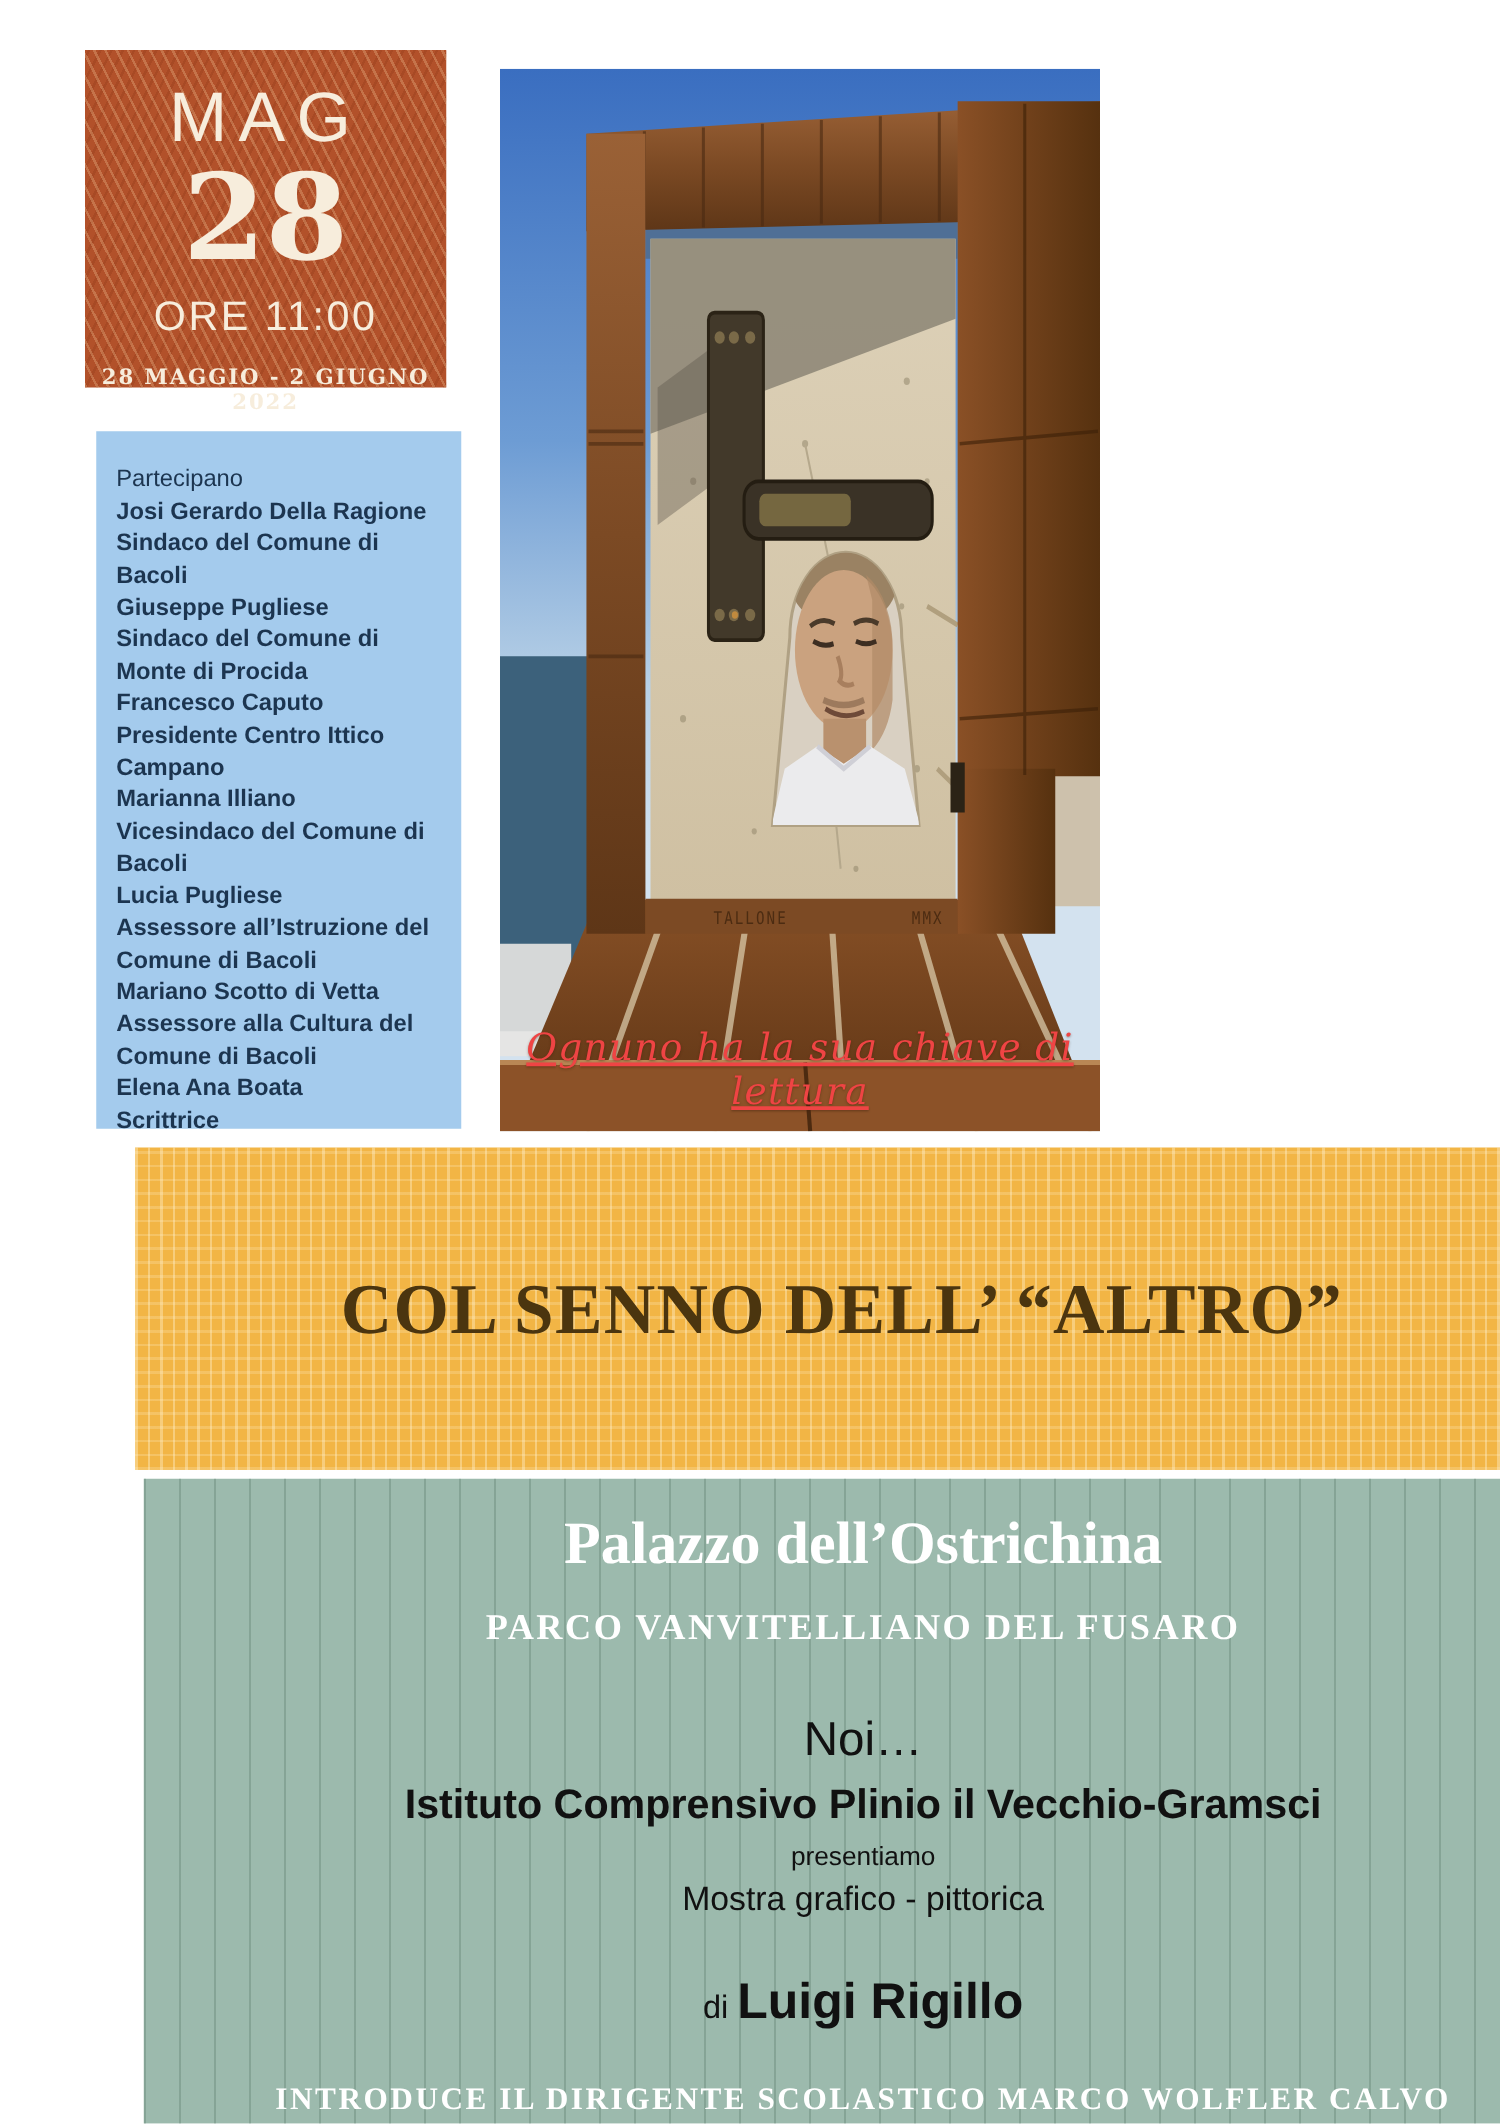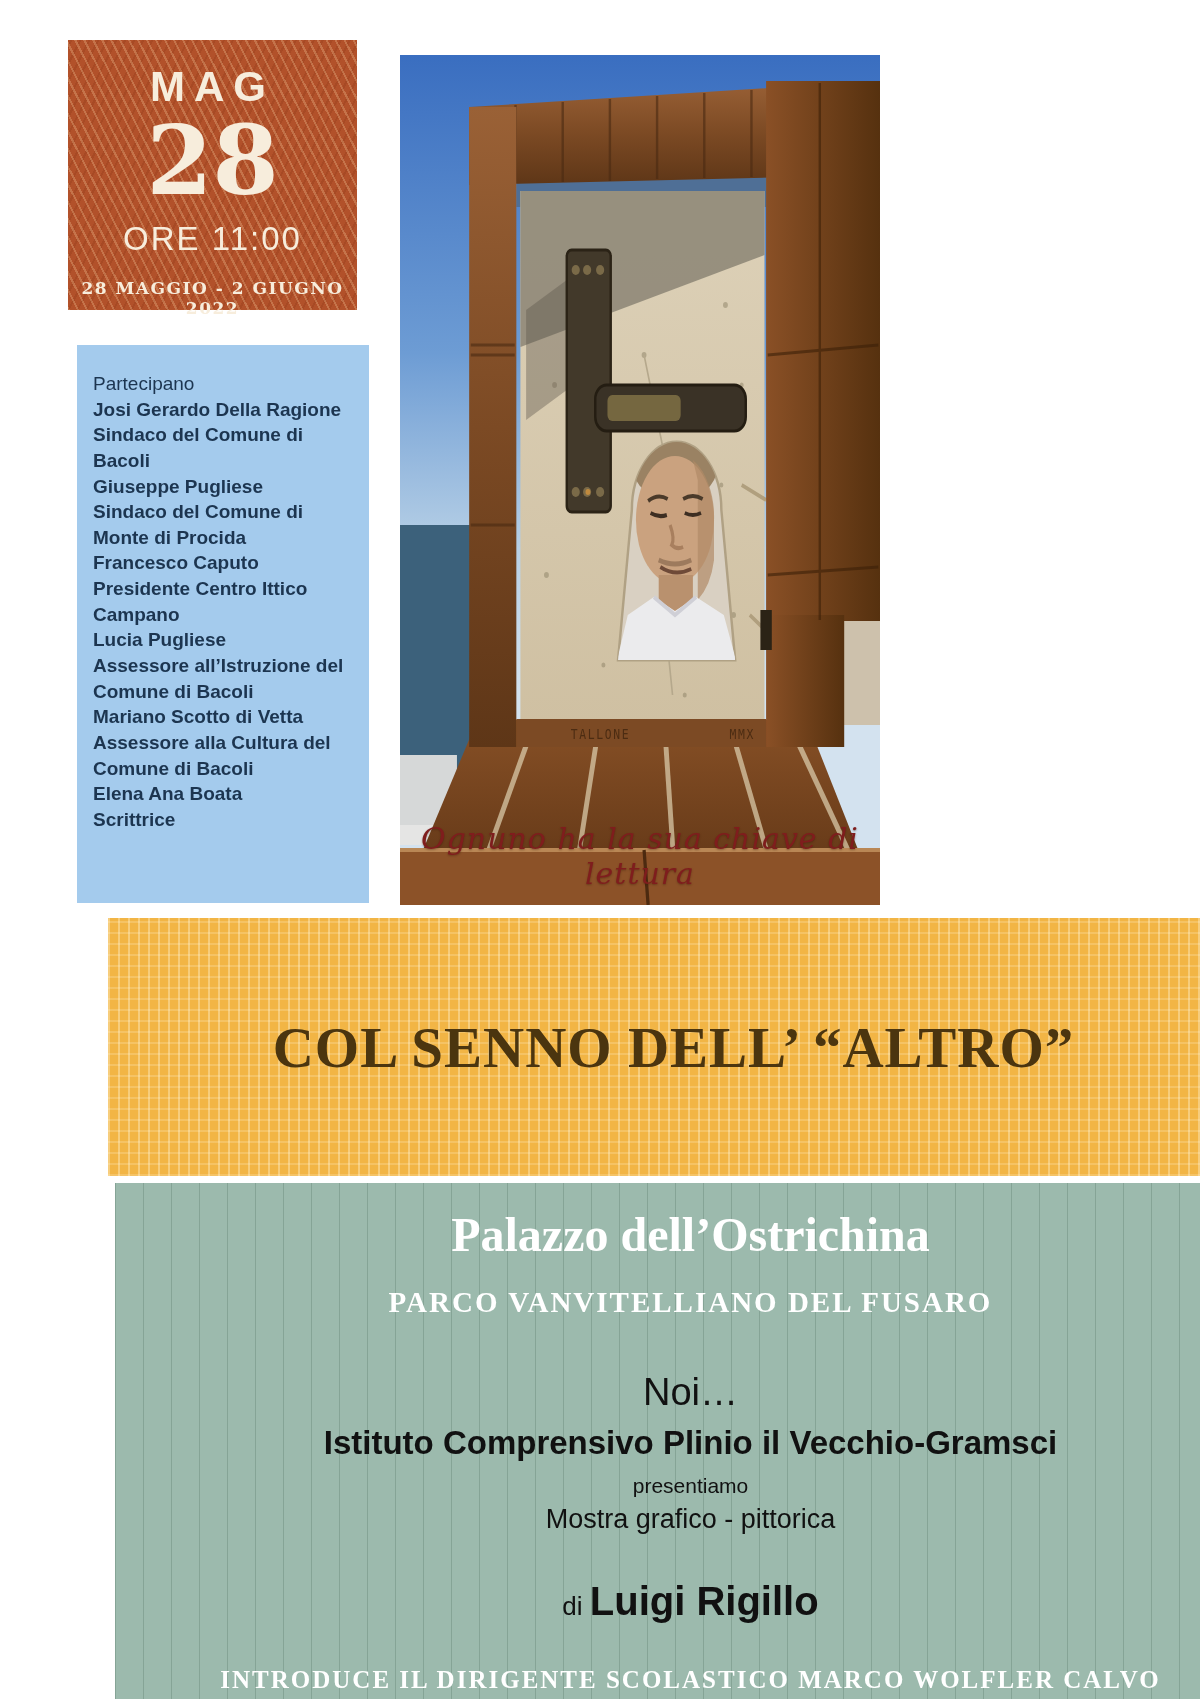--- a/index.html
+++ b/index.html
@@ -7,40 +7,40 @@
           font-family:"Liberation Sans",sans-serif;}
 
   
   .date-box{position:absolute;left:68px;top:40px;width:289px;height:270px;
     background-color:#b2512a;
     background-image:
       repeating-linear-gradient(63deg, rgba(242,196,150,.30) 0 2px, transparent 2px 8px),
       repeating-linear-gradient(-63deg, rgba(140,55,22,.28) 0 2px, transparent 2px 8px);
     color:#f7eddc;display:flex;flex-direction:column;align-items:center;justify-content:flex-start;
     text-align:center;}
-  .date-month{margin-top:26px;font-size:42px;letter-spacing:9px;font-weight:700;line-height:1;}
+  .date-month{margin-top:26px;font-size:56px;letter-spacing:9px;font-weight:400;line-height:1;}
   .date-day{font-family:"DejaVu Serif","Liberation Serif",serif;font-weight:700;font-size:95px;line-height:.95;margin-top:8px;}
   .date-time{font-size:33px;margin-top:14px;letter-spacing:2px;}
   .date-range{font-family:"DejaVu Serif","Liberation Serif",serif;font-weight:700;font-size:17px;
     letter-spacing:1.5px;margin-top:20px;}
 
   
   .participants{position:absolute;left:77px;top:345px;width:292px;height:558px;
     background:#a4cbed;color:#1c3550;padding:26px 20px 0 16px;box-sizing:border-box;
     font-size:19px;line-height:1.35;}
   .p-intro{font-weight:400;}
   .p-name{font-weight:700;}
   .p-role{font-weight:700;}
 
   
   .photo{position:absolute;left:400px;top:55px;width:480px;height:850px;}
   .photo svg{display:block;width:100%;height:100%;}
   .photo-caption{position:absolute;left:0;right:0;bottom:14px;text-align:center;
     font-family:"DejaVu Serif","Liberation Serif",serif;font-style:italic;font-size:30px;
-    color:#7f1d1d;text-shadow:0 1px 2px rgba(60,30,10,.45);letter-spacing:1px;}
+    color:#ef4444;text-shadow:0 1px 2px rgba(60,30,10,.45);letter-spacing:1px;text-decoration:underline;}
 
   
   .title-banner{position:absolute;left:108px;top:918px;width:1131px;height:258px;
     background-color:#f2b545;
     background-image:
       repeating-linear-gradient(90deg, rgba(255,244,214,.38) 0 2px, transparent 2px 10px),
       repeating-linear-gradient(0deg, rgba(255,244,214,.22) 0 2px, transparent 2px 11px);
     display:flex;align-items:center;justify-content:center;}
   .title-banner h1{margin:0;font-family:"Liberation Serif",serif;font-weight:700;
     font-size:57px;color:#4b350f;letter-spacing:1px;text-align:center;}
@@ -81,20 +81,24 @@
       <div class="p-name">Josi Gerardo Della Ragione</div>
       <div class="p-role">Sindaco del Comune di Bacoli</div>
     </div>
     <div>
       <div class="p-name">Giuseppe Pugliese</div>
       <div class="p-role">Sindaco del Comune di Monte di Procida</div>
     </div>
     <div>
       <div class="p-name">Francesco Caputo</div>
       <div class="p-role">Presidente Centro Ittico Campano</div>
+    </div>
+    <div>
+      <div class="p-name">Marianna Illiano</div>
+      <div class="p-role">Vicesindaco del Comune di Bacoli</div>
     </div>
     <div>
       <div class="p-name">Lucia Pugliese</div>
       <div class="p-role">Assessore all’Istruzione del Comune di Bacoli</div>
     </div>
     <div>
       <div class="p-name">Mariano Scotto di Vetta</div>
       <div class="p-role">Assessore alla Cultura del Comune di Bacoli</div>
     </div>
     <div>

